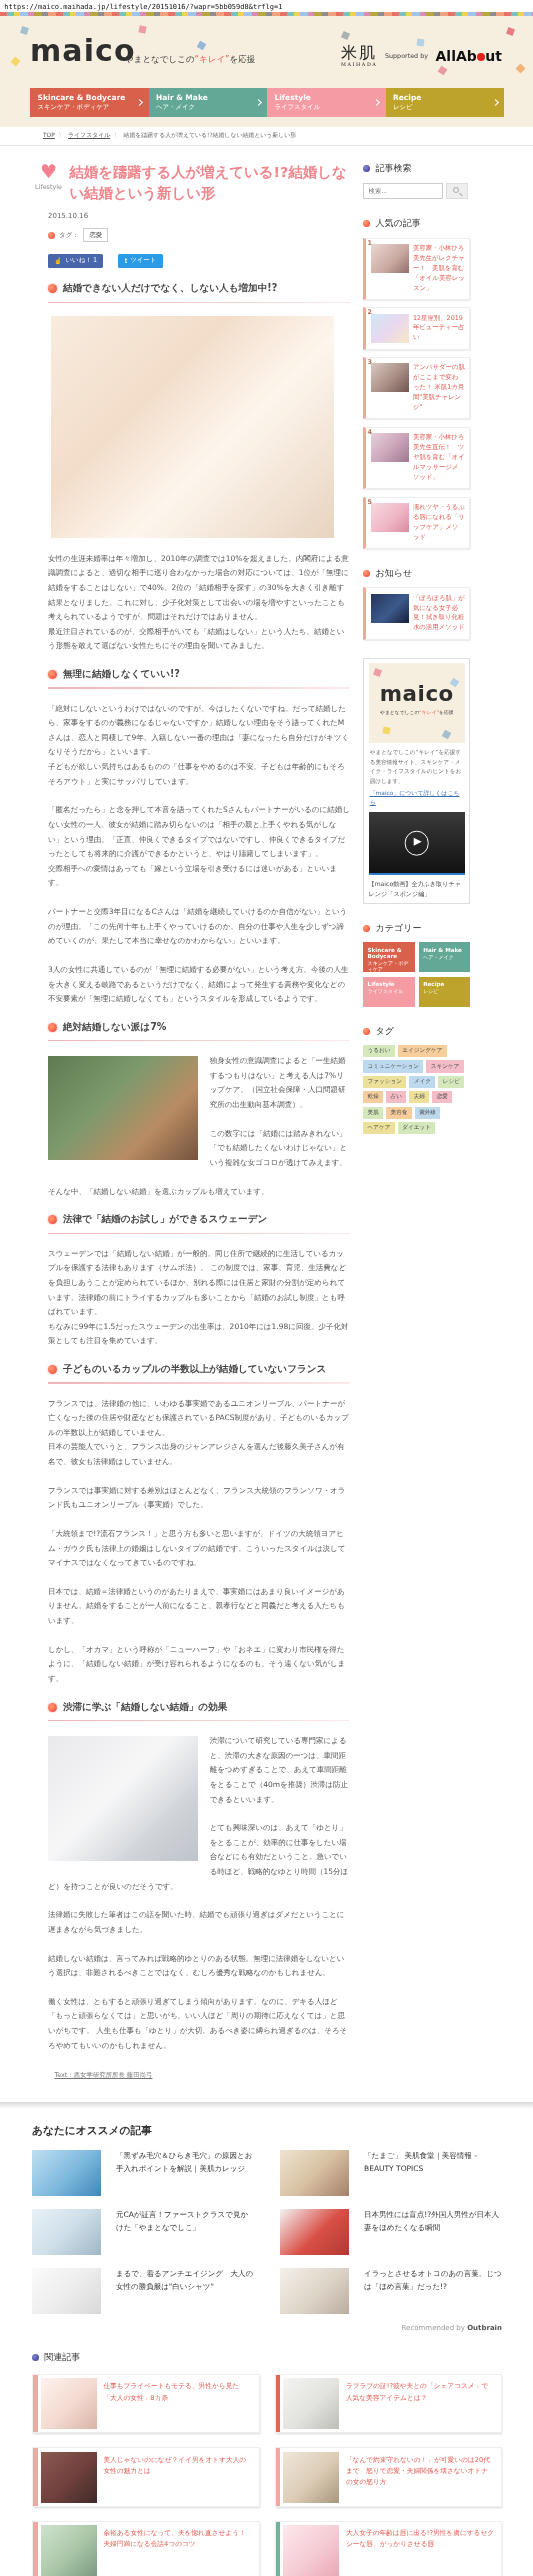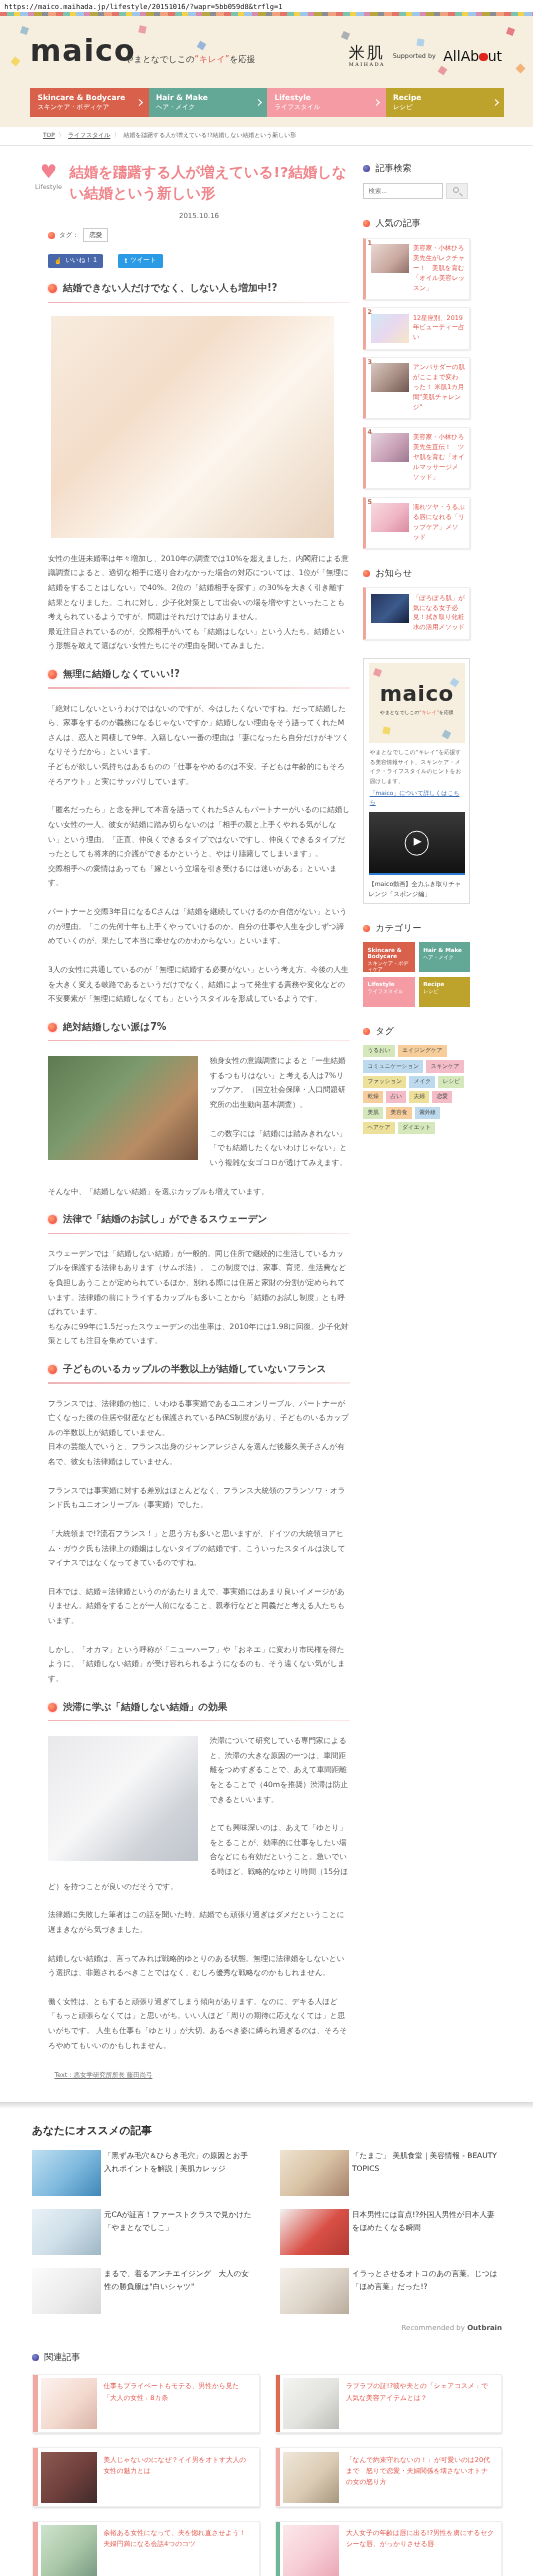--- a/index.html
+++ b/index.html
@@ -9,21 +9,21 @@
   
   .site-header { position:relative; background:#f6efdf; height:72px; overflow:hidden; }
   .cf { position:absolute; width:7px; height:7px; opacity:.8; }
   .logo { position:absolute; left:30px; top:20px; font-size:30px; font-weight:bold; letter-spacing:1.1px; color:#2e2e2e; line-height:1; }
   .tagline { position:absolute; left:125px; top:38px; font-size:8.5px; color:#3a3a3a; }
   .tagline em { color:#e05a4e; font-style:normal; }
   .brandbox { position:absolute; right:32px; top:29px; display:flex; align-items:center; gap:7.5px; }
   .kanji { font-size:16px; color:#222; font-family:"DejaVu Serif","Liberation Serif",serif; letter-spacing:2.1px; line-height:1; }
   .kanji small { display:block; font-size:4.8px; letter-spacing:1.6px; margin-top:1.6px; }
   .supported { font-size:6.4px; color:#444; }
-  .allabout { font-size:14px; font-weight:normal; color:#111; }
+  .allabout { font-size:14px; font-weight:bold; color:#111; }
   .allabout .dotred { display:inline-block; width:8.5px; height:8.5px; background:#e0231b; border-radius:50%; vertical-align:baseline; }
   
   .nav-row { background:#f6efdf; display:flex; padding:0 30px 9.6px; }
   .nav-tile { position:relative; width:119px; height:29px; color:#fff; padding:4.8px 7.5px; cursor:pointer; }
   .nav-en { font-size:7.5px; font-weight:bold; }
   .nav-ja { font-size:6.4px; margin-top:1.6px; }
   .chev { position:absolute; right:6.4px; top:11.7px; width:4.8px; height:4.8px; border-top:1.1px solid #fff; border-right:1.1px solid #fff; transform:rotate(45deg); }
   .c-red { background:#d9604a; } .c-teal { background:#63a796; } .c-pink { background:#f59ba3; } .c-mustard { background:#bda32c; }
   
   .breadcrumb { background:#fff; border-bottom:0.5px solid #e5e5e5; padding:4.8px 43px; font-size:5.9px; color:#666; }
@@ -33,21 +33,21 @@
   .page-inner { padding:16px 32px 0; }
   .cols { display:flex; gap:13.3px; }
   .main-col { width:318px; padding-left:16px; }
   .side-col { width:107px; }
   
   .title-row { display:flex; gap:6.4px; }
   .cat-badge { text-align:center; width:29px; flex:none; margin-left:-14px; }
   .heart { font-size:19px; color:#f2808f; line-height:1; display:block; }
   .cat-label { font-size:6.4px; color:#888; }
   h1.title { font-size:14.4px; line-height:1.45; color:#f0868c; font-weight:bold; }
-  .date { font-size:7px; color:#666; margin:8.5px 0 7.5px;text-align:center; }
+  .date { font-size:7px; color:#666; margin:8.5px 0 7.5px; }
   .tag-row { display:flex; align-items:center; gap:4.3px; font-size:6.4px; color:#555; }
   .dot-sm { width:7px; height:7px; border-radius:50%; background:radial-gradient(circle at 35% 35%,#ff9d73,#ef4136); flex:none; }
   .tag-chip { border:0.5px solid #ccc; background:#fff; padding:1.6px 5.3px; font-size:6.4px; color:#444; cursor:pointer; }
   .share-row { display:flex; gap:15px; margin:11.7px 0 14px; }
   .btn-like,.btn-tweet { display:inline-flex; align-items:center; gap:3.2px; color:#fff; font-size:6.4px; padding:2.7px 6.4px; border-radius:1.6px; border:none; cursor:pointer; }
   .btn-like { background:#4867aa; } .btn-tweet { background:#2a9be4; }
   .bird { font-weight:bold; font-size:7px; }
   
   .sec-h { display:flex; align-items:center; gap:5.9px; font-size:9.6px; color:#474747; margin-top:7.5px; }
   .dot-lg { width:9px; height:9px; border-radius:50%; background:radial-gradient(circle at 35% 35%,#ff9d73,#ee3f35); box-shadow:0 0 2.1px rgba(244,82,66,.6); flex:none; }
@@ -94,21 +94,21 @@
   .vcap { font-size:6.1px; color:#444; line-height:1.6; margin-top:4.3px; }
   .cat-grid { display:grid; grid-template-columns:1fr 1fr; gap:4.3px; }
   .cat-tile { position:relative; height:30px; color:#fff; padding:4.3px 4.3px; cursor:pointer; }
   .cat-tile .nav-en { font-size:5.6px; } .cat-tile .nav-ja { font-size:5px; }
   .tag-cloud { display:flex; flex-wrap:wrap; gap:3.2px; }
   .chip { font-size:5.6px; padding:2.1px 4.3px; color:#4a4a4a; cursor:pointer; }
   .g1 { background:#d4e8bc; } .g2 { background:#f6cd9b; } .g3 { background:#bcd9ee; } .g4 { background:#f3bcc6; } .g5 { background:#ece09a; }
   
   .rec-h { font-size:10.7px; font-weight:bold; color:#333; margin:3.2px 0 11.7px; }
   .rec-grid { display:grid; grid-template-columns:1fr 1fr; column-gap:26px; row-gap:13px; }
-  .rec-item { display:flex; gap:3px; cursor:pointer; }
+  .rec-item { display:flex; gap:15px; cursor:pointer; }
   .rec-thumb { width:69px; height:46px; flex:none; }
   .rt1 { background:linear-gradient(135deg,#bfe0f2,#7db8dd 55%,#3f87b8); }
   .rt2 { background:linear-gradient(135deg,#efe3d2,#d8c2a4 50%,#a5806a); }
   .rt3 { background:linear-gradient(135deg,#e9f1f6,#cfdfe9 50%,#9fb6c5); }
   .rt4 { background:linear-gradient(135deg,#f3f3f3,#d94f45 55%,#b03a33); }
   .rt5 { background:linear-gradient(135deg,#fbfbfb,#ececec 55%,#d8d8d8); }
   .rt6 { background:linear-gradient(135deg,#f4f0ea,#ddd4c8 55%,#b9ac9d); }
   .rec-title { font-size:7.5px; line-height:1.7; color:#333; }
   .outbrain { text-align:right; font-size:7px; color:#999; margin:10.7px 0 19px; }
   .outbrain b { color:#555; }

